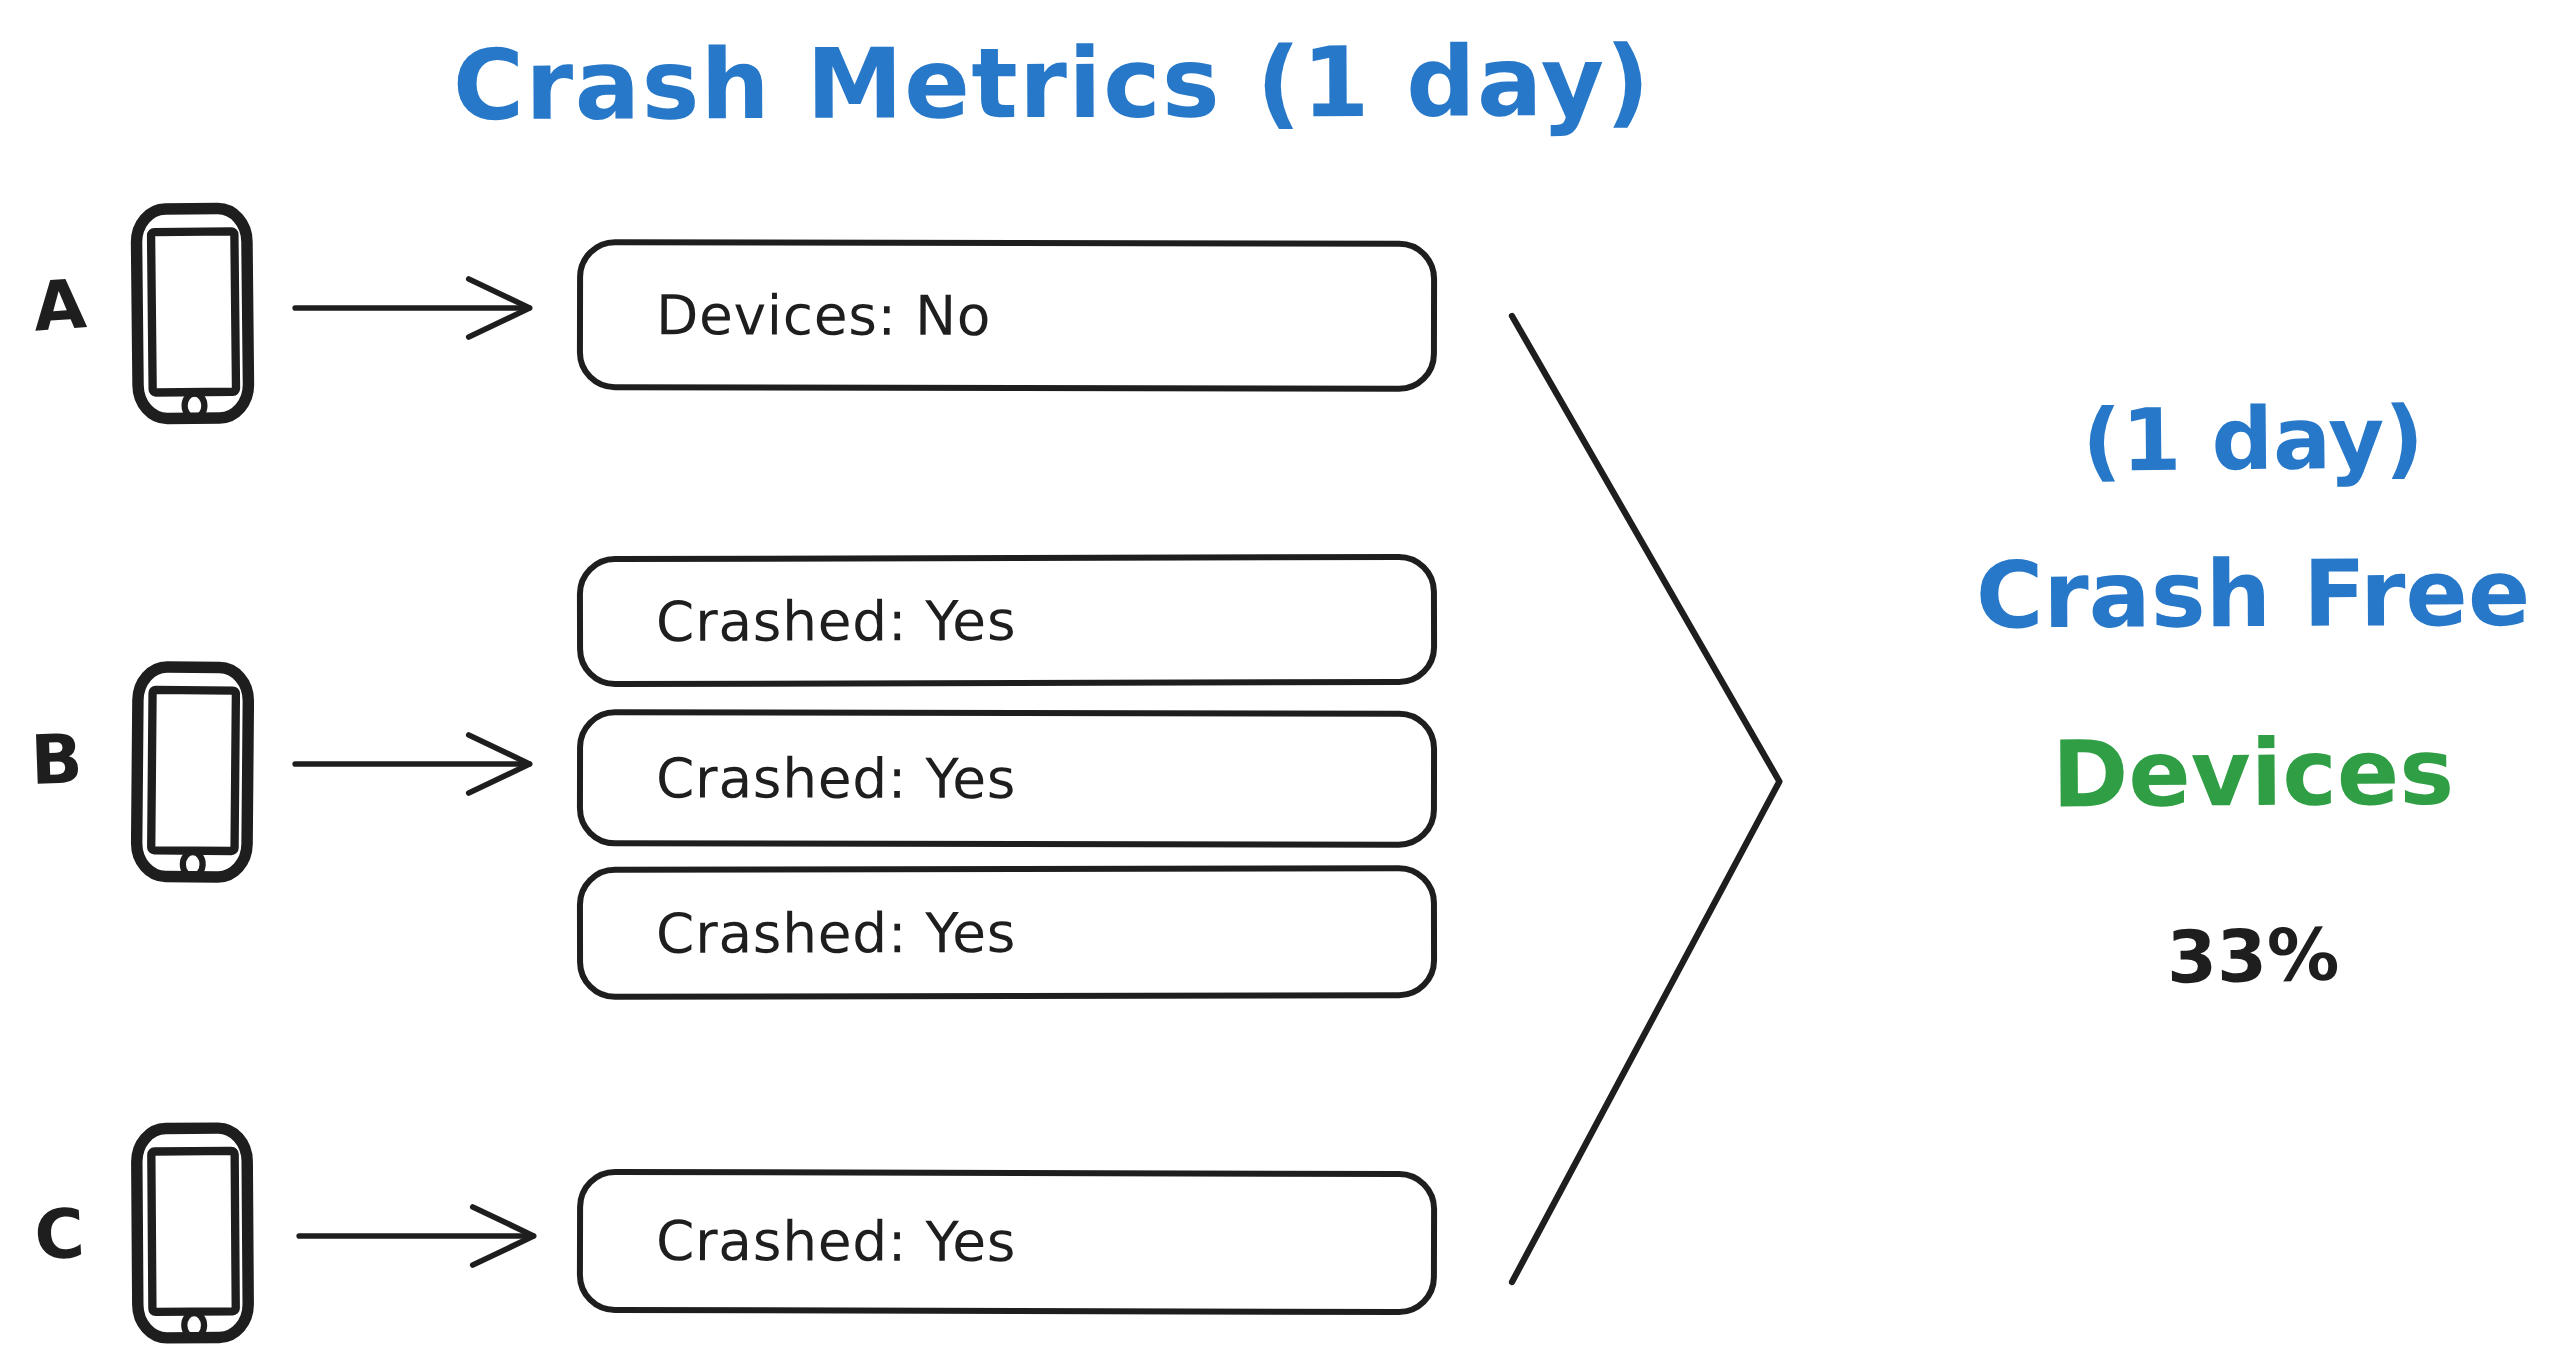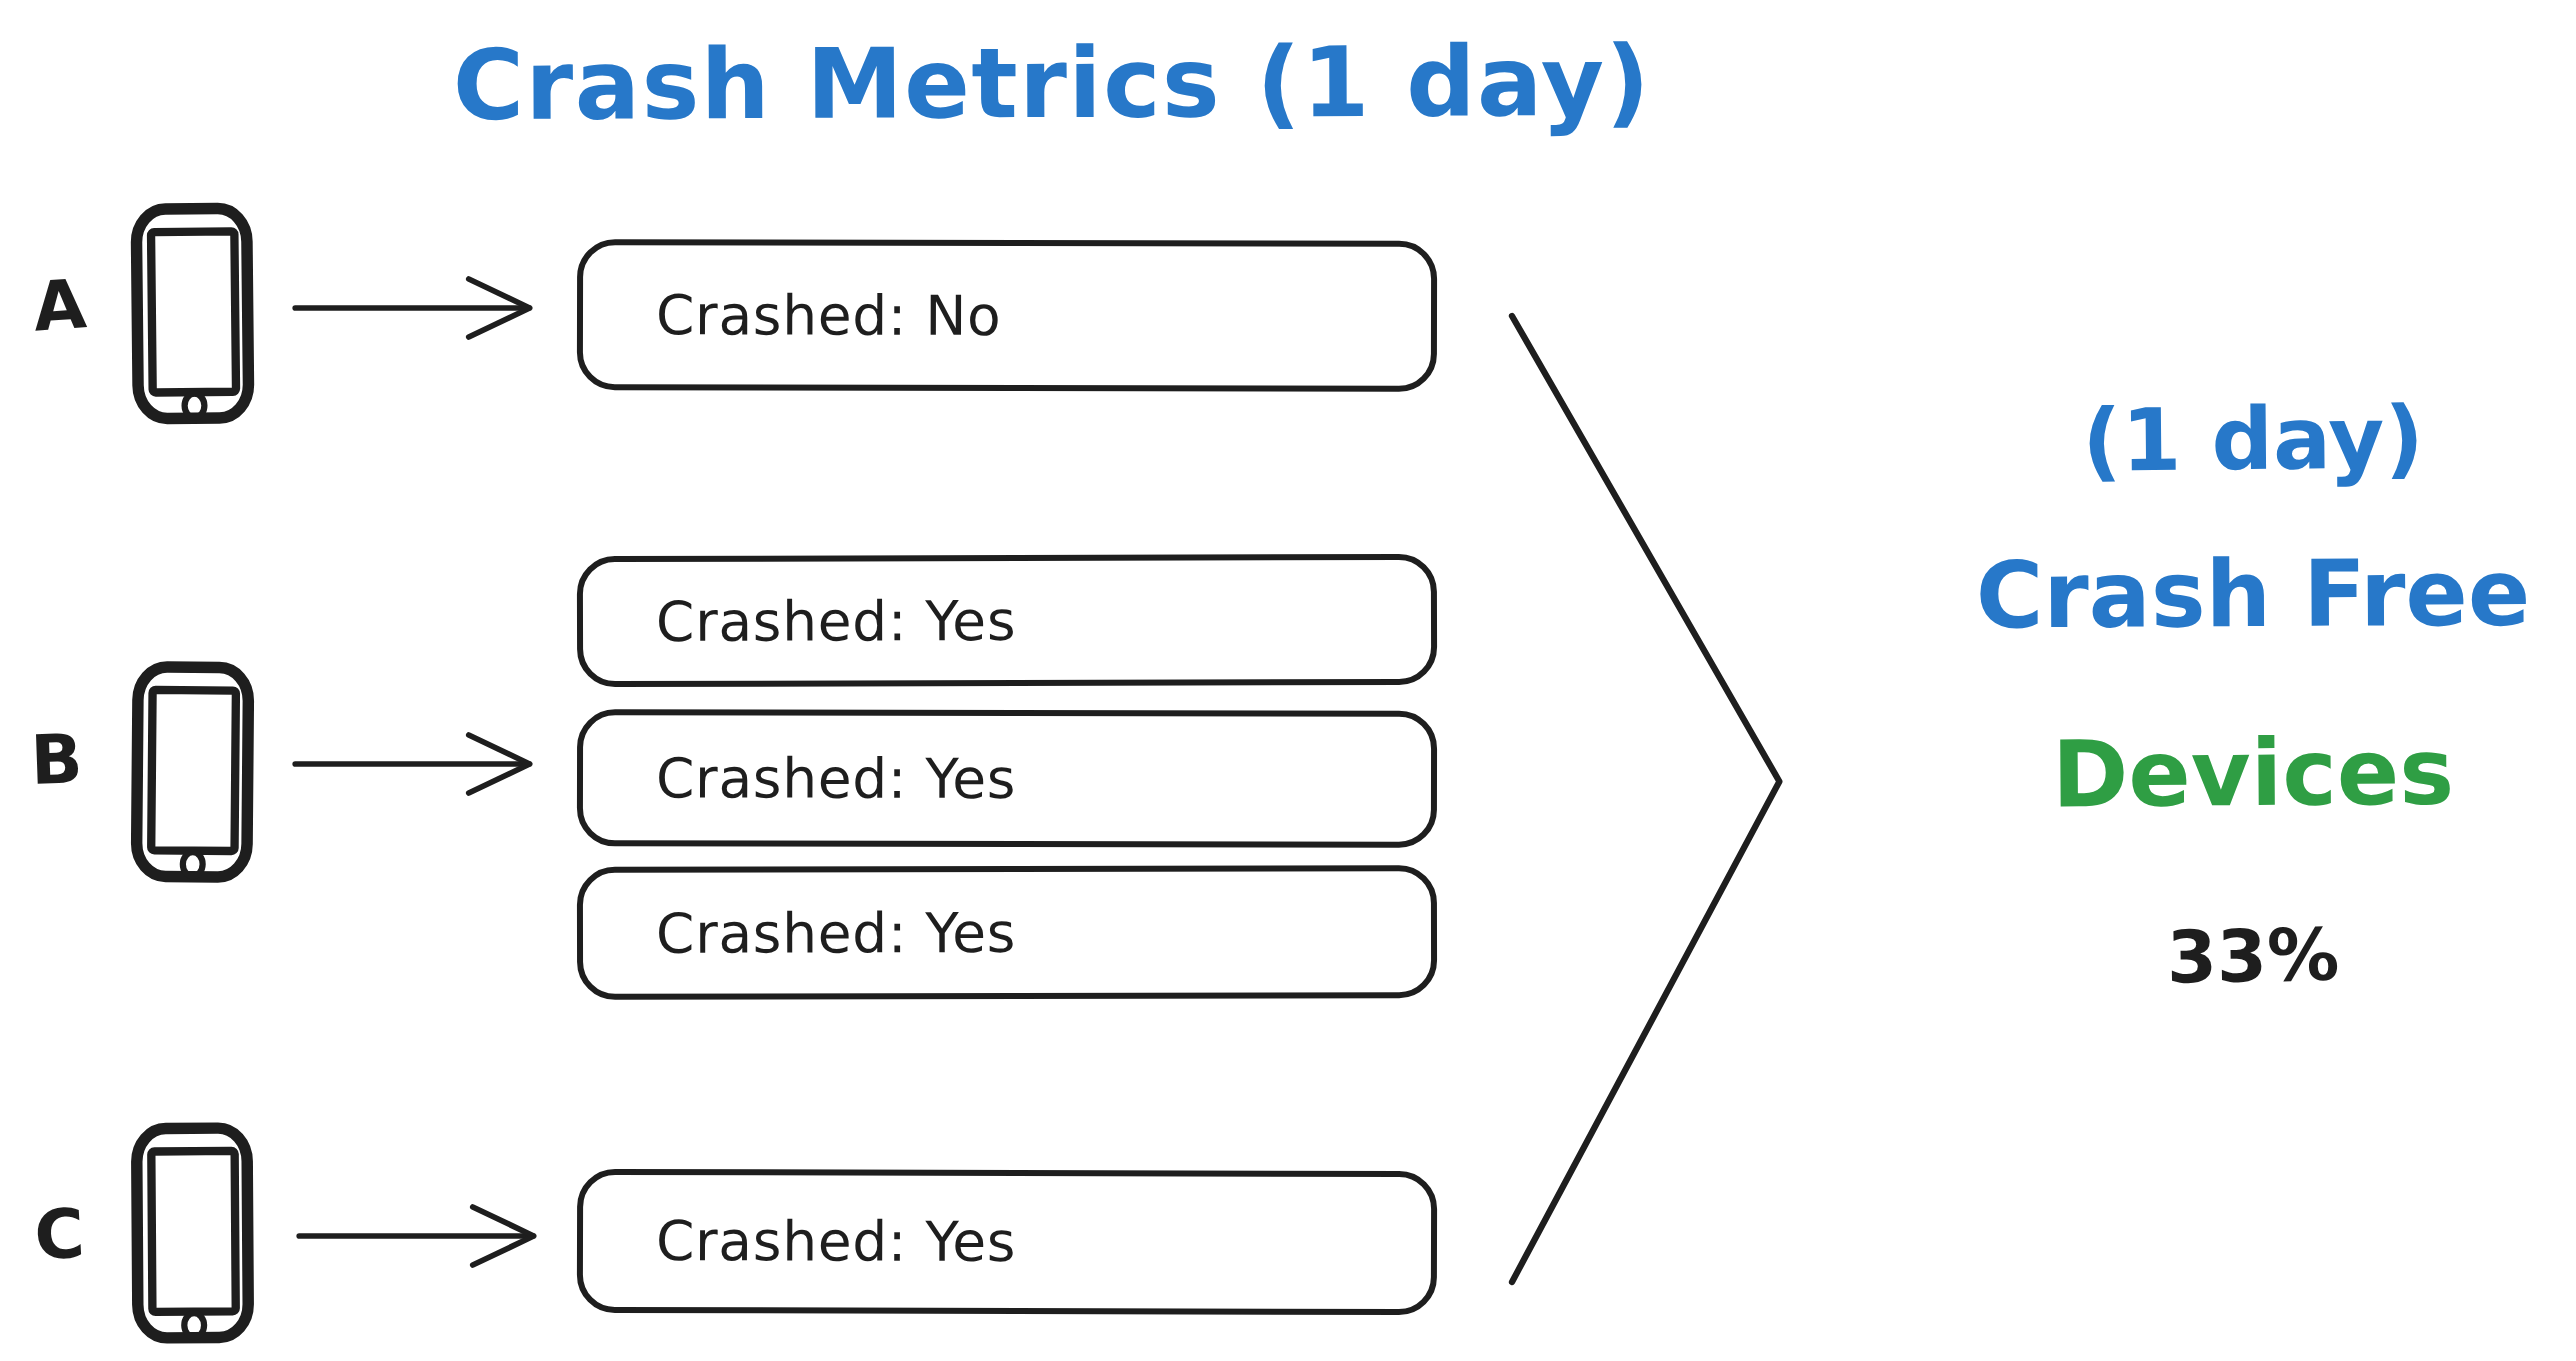--- a/index.html
+++ b/index.html
@@ -82,21 +82,21 @@
 <svg class="abs phone a" viewBox="0 0 120 215" fill="none" stroke="currentColor" stroke-linecap="round" stroke-linejoin="round">
   <rect x="7" y="7" width="106" height="201" rx="28" ry="32" stroke-width="11"></rect>
   <rect x="21" y="29" width="80" height="154" rx="3" stroke-width="8"></rect>
   <ellipse cx="61" cy="196" rx="9.5" ry="11.5" stroke-width="6"></ellipse>
 </svg>
 <svg class="abs arrow a" viewBox="0 0 340 96" fill="none" stroke="currentColor" stroke-linecap="round" stroke-linejoin="round">
   <line x1="3" y1="48" x2="326" y2="48" stroke-width="8"></line>
   <path d="M248 7 L334 48 M248 89 L334 48" stroke-width="8"></path>
 </svg>
 <div class="abs session-box box-1">
-  <span>Crashed: No</span>
+  <span>Devices: No</span>
 </div>
 
 <div class="abs device-label b">B</div>
 <svg class="abs phone b" viewBox="0 0 120 215" fill="none" stroke="currentColor" stroke-linecap="round" stroke-linejoin="round">
   <rect x="7" y="7" width="106" height="201" rx="28" ry="32" stroke-width="11"></rect>
   <rect x="21" y="29" width="80" height="154" rx="3" stroke-width="8"></rect>
   <ellipse cx="61" cy="196" rx="9.5" ry="11.5" stroke-width="6"></ellipse>
 </svg>
 <svg class="abs arrow b" viewBox="0 0 340 96" fill="none" stroke="currentColor" stroke-linecap="round" stroke-linejoin="round">
   <line x1="3" y1="48" x2="326" y2="48" stroke-width="8"></line>

